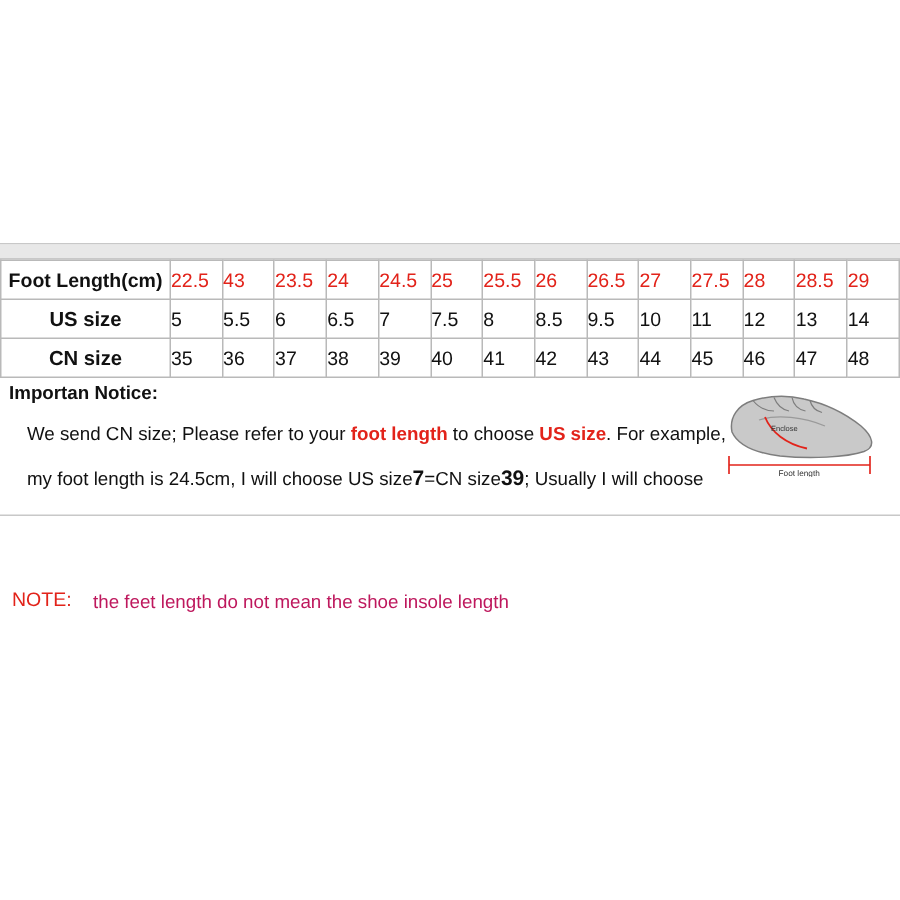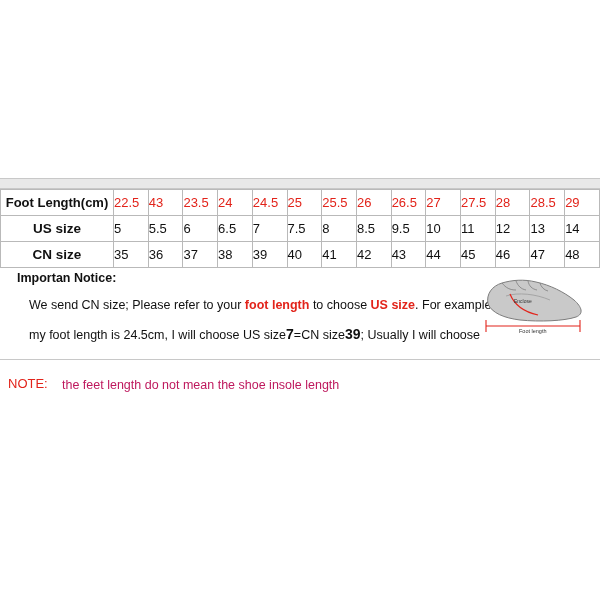--- a/index.html
+++ b/index.html
@@ -12,21 +12,21 @@
   }
   #root {
     position: relative;
     width: 600px;
     height: 600px;
     overflow: hidden;
   }
   .chart {
     position: absolute;
     left: 0;
-    top: 178px;
+    top: 162px;
     width: 600px;
     border-top: 1px solid #c8c8c8;
     border-bottom: 1px solid #c8c8c8;
     box-sizing: border-box;
   }
   .topbar {
     height: 9px;
     background: #e8e8e8;
     border-bottom: 1px solid #c8c8c8;
   }
@@ -52,21 +52,21 @@
   table.size tr.row-foot td {
     color: #e2231a;
     font-size: 13px;
   }
   table.size tr.row-foot td.label {
     color: #111111;
   }
   .notice {
     position: relative;
     border-top: 0;
-    padding: 3px 6px 4px 17px;
+    padding: 3px 6px 4px 6px;
     min-height: 68px;
     box-sizing: border-box;
   }
   .notice-title {
     font-weight: bold;
     font-size: 12.5px;
     color: #111;
     margin: 0 0 1px 0;
   }
   .notice p {
@@ -81,21 +81,21 @@
   .foot-figure {
     position: absolute;
     right: 6px;
     top: 2px;
     width: 118px;
     height: 64px;
   }
   .note-block {
     position: absolute;
     left: 0;
-    top: 376px;
+    top: 392px;
     width: 556px;
     padding: 0 8px;
     box-sizing: border-box;
   }
   .note-row {
     display: flex;
     align-items: flex-start;
   }
   .note-label {
     color: #e2231a;

